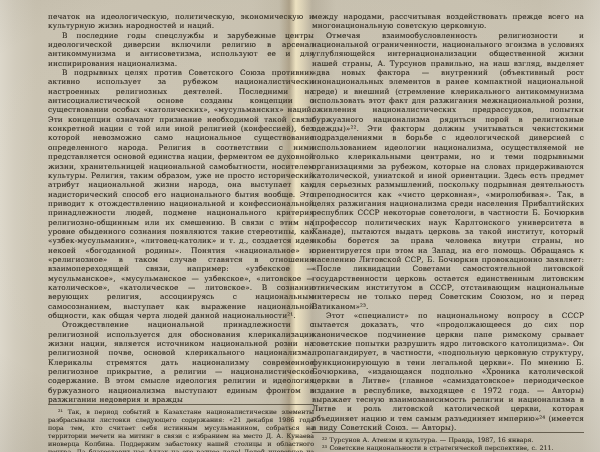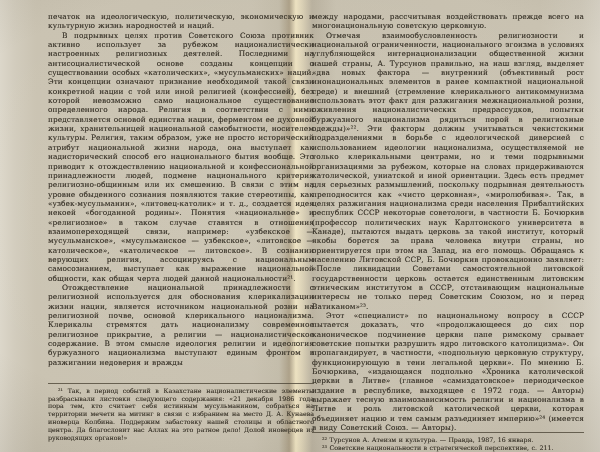--- a/index.html
+++ b/index.html
@@ -57,20 +57,21 @@
   }
 </style>
 </head>
 <body>
 
 <div class="scan">
 
   <div class="page left">
     <div class="body-text">
         <p class="flush">печаток на идеологическую, политическую, экономическую и культурную жизнь народностей и наций.</p>
+        <p>В последние годы спецслужбы и зарубежные центры идеологической диверсии включили религию в арсенал антикоммунизма и антисоветизма, используют ее и для инспирирования национализма.</p>
         <p>В подрывных целях против Советского Союза противник активно использует за рубежом националистически настроенных религиозных деятелей. Последними на антисоциалистической основе созданы концепции о существовании особых «католических», «мусульманских» наций. Эти концепции означают признание необходимой такой связи конкретной нации с той или иной религией (конфессией), без которой невозможно само национальное существование определенного народа. Религия в соответствии с ними представляется основой единства нации, ферментом ее духовной жизни, хранительницей национальной самобытности, носителем культуры. Религия, таким образом, уже не просто исторический атрибут национальной жизни народа, она выступает как надисторический способ его национального бытия вообще. Это приводит к отождествлению национальной и конфессиональной принадлежности людей, подмене национального критерия религиозно-общинным или их смешению. В связи с этим на уровне обыденного сознания появляются такие стереотипы, как «узбек-мусульманин», «литовец-католик» и т. д., создается идея некоей «богоданной родины». Понятия «национальное» и «религиозное» в таком случае ставятся в отношения взаимопереходящей связи, например: «узбекское — мусульманское», «мусульманское — узбекское», «литовское — католическое», «католическое — литовское». В сознании верующих религия, ассоциируясь с национальным самосознанием, выступает как выражение национальной общности, как общая черта людей данной национальности²¹.</p>
         <p>Отождествление национальной принадлежности с религиозной используется для обоснования клерикализации жизни нации, является источником национальной розни на религиозной почве, основой клерикального национализма. Клерикалы стремятся дать национализму современное религиозное прикрытие, а религии — националистическое содержание. В этом смысле идеология религии и идеология буржуазного национализма выступают единым фронтом в разжигании  недоверия и вражды</p>
       </div>
     <div class="footnote-area">
       <hr class="fn-rule">
       <div class="footnotes">
           <p>²¹ Так, в период событий в Казахстане националистические элементы разбрасывали листовки следующего содержания: «21 декабря 1986 года пора тем, кто считает себя истинным мусульманином, собраться на территории мечети на митинг в связи с избранием на место Д. А. Кунаева иноверца Колбина. Поддержим забастовку нашей столицы и областного центра. Да благословит нас Аллах на это ратное дело! Долой иноверцев из руководящих органов!»</p>
         </div>
 
     </div>

